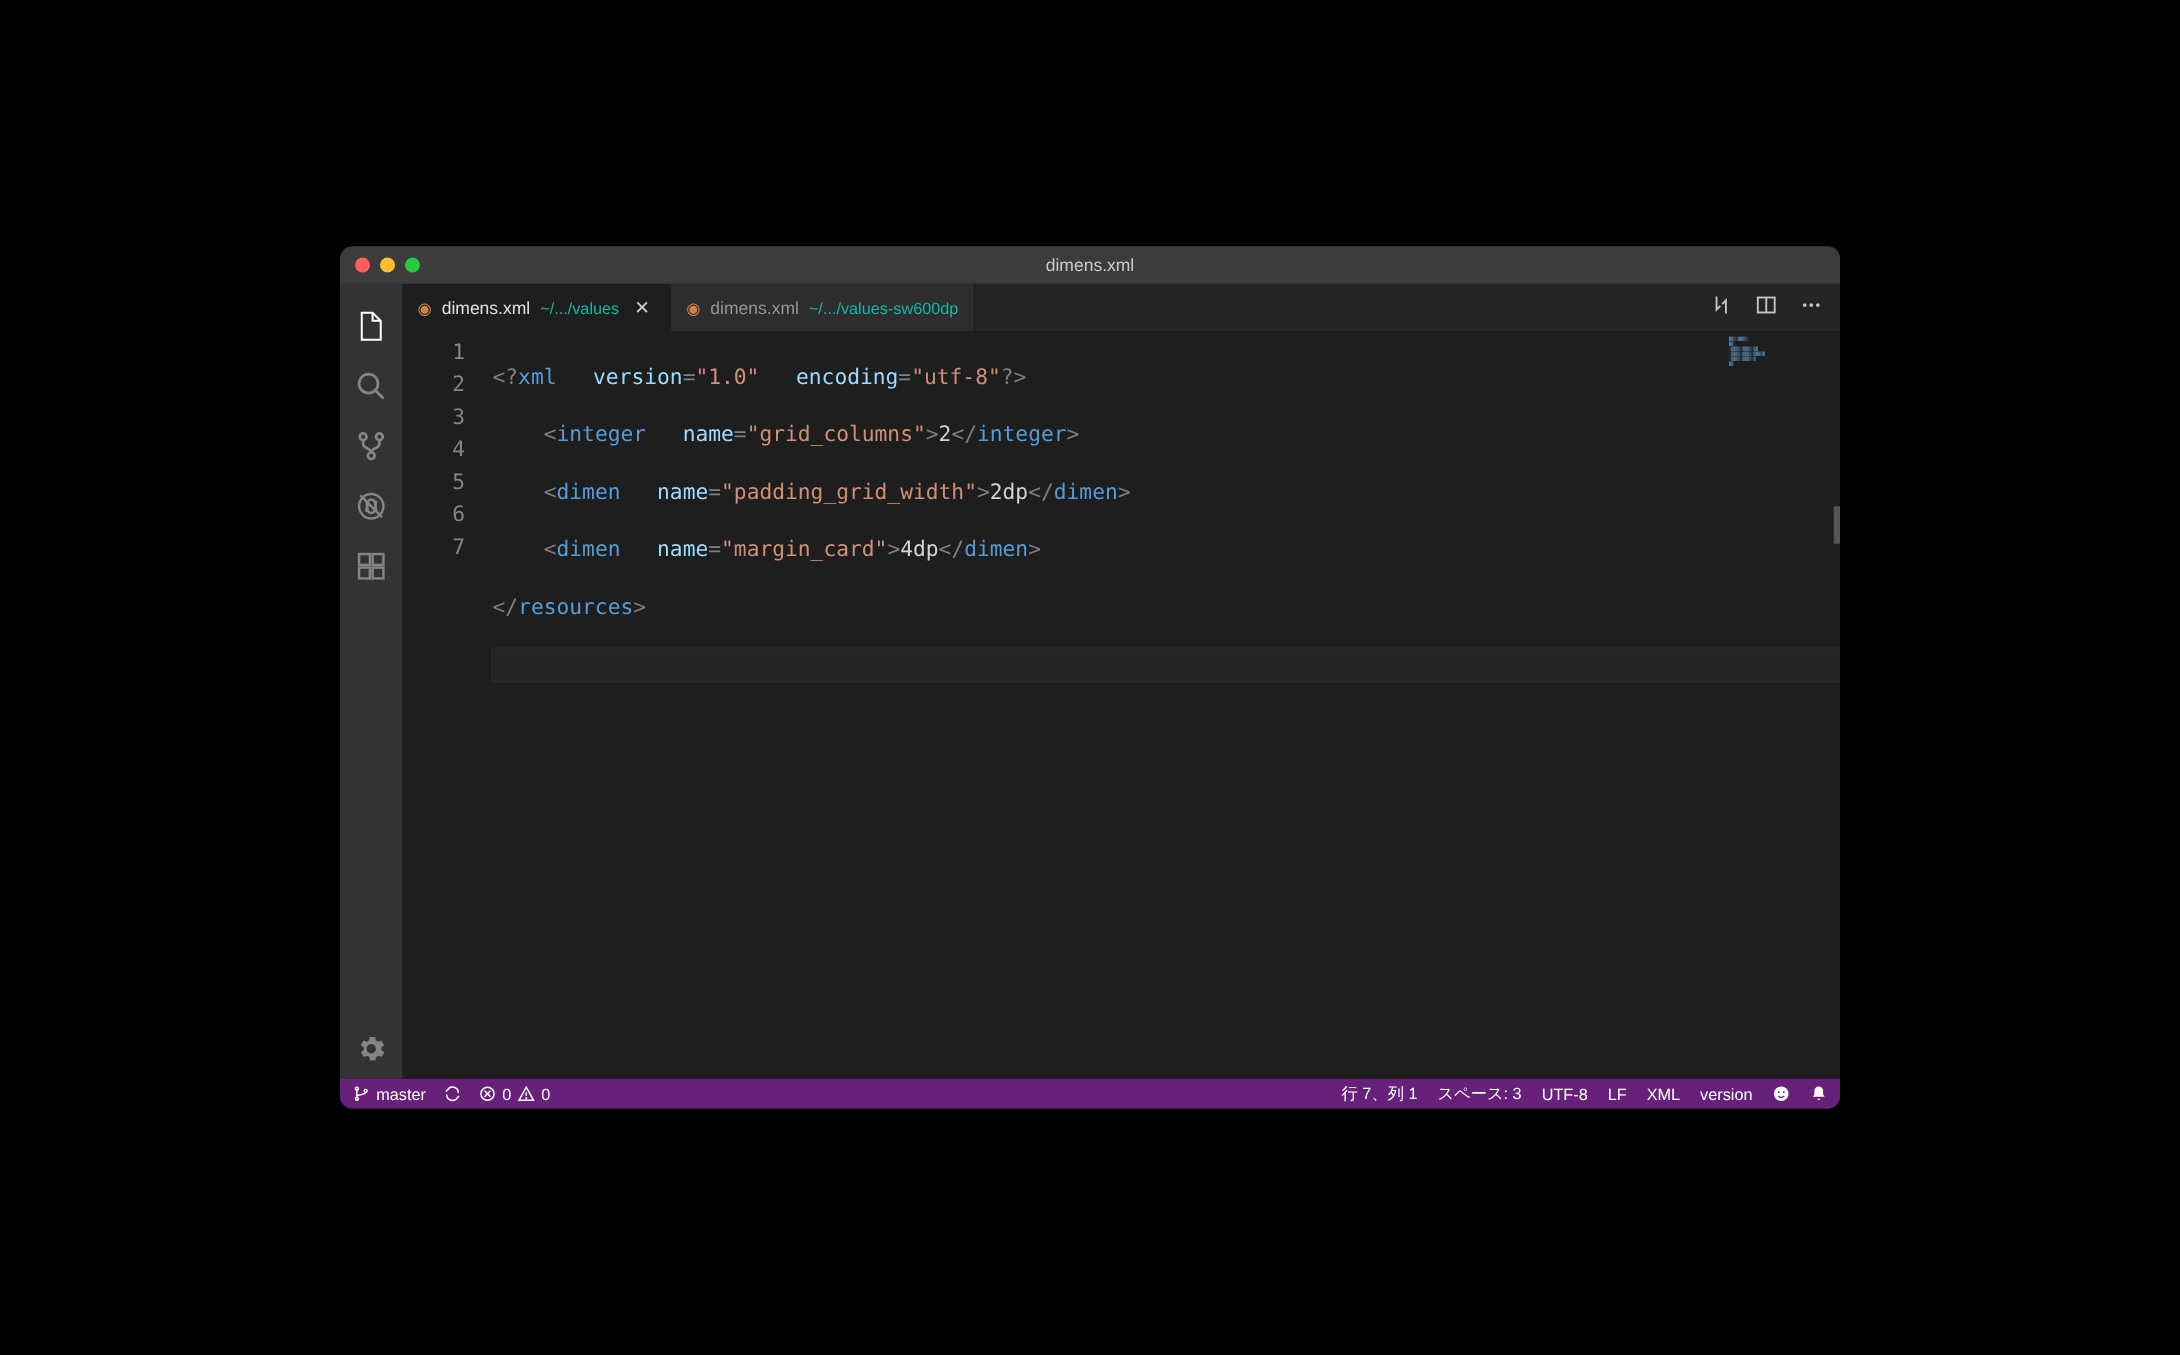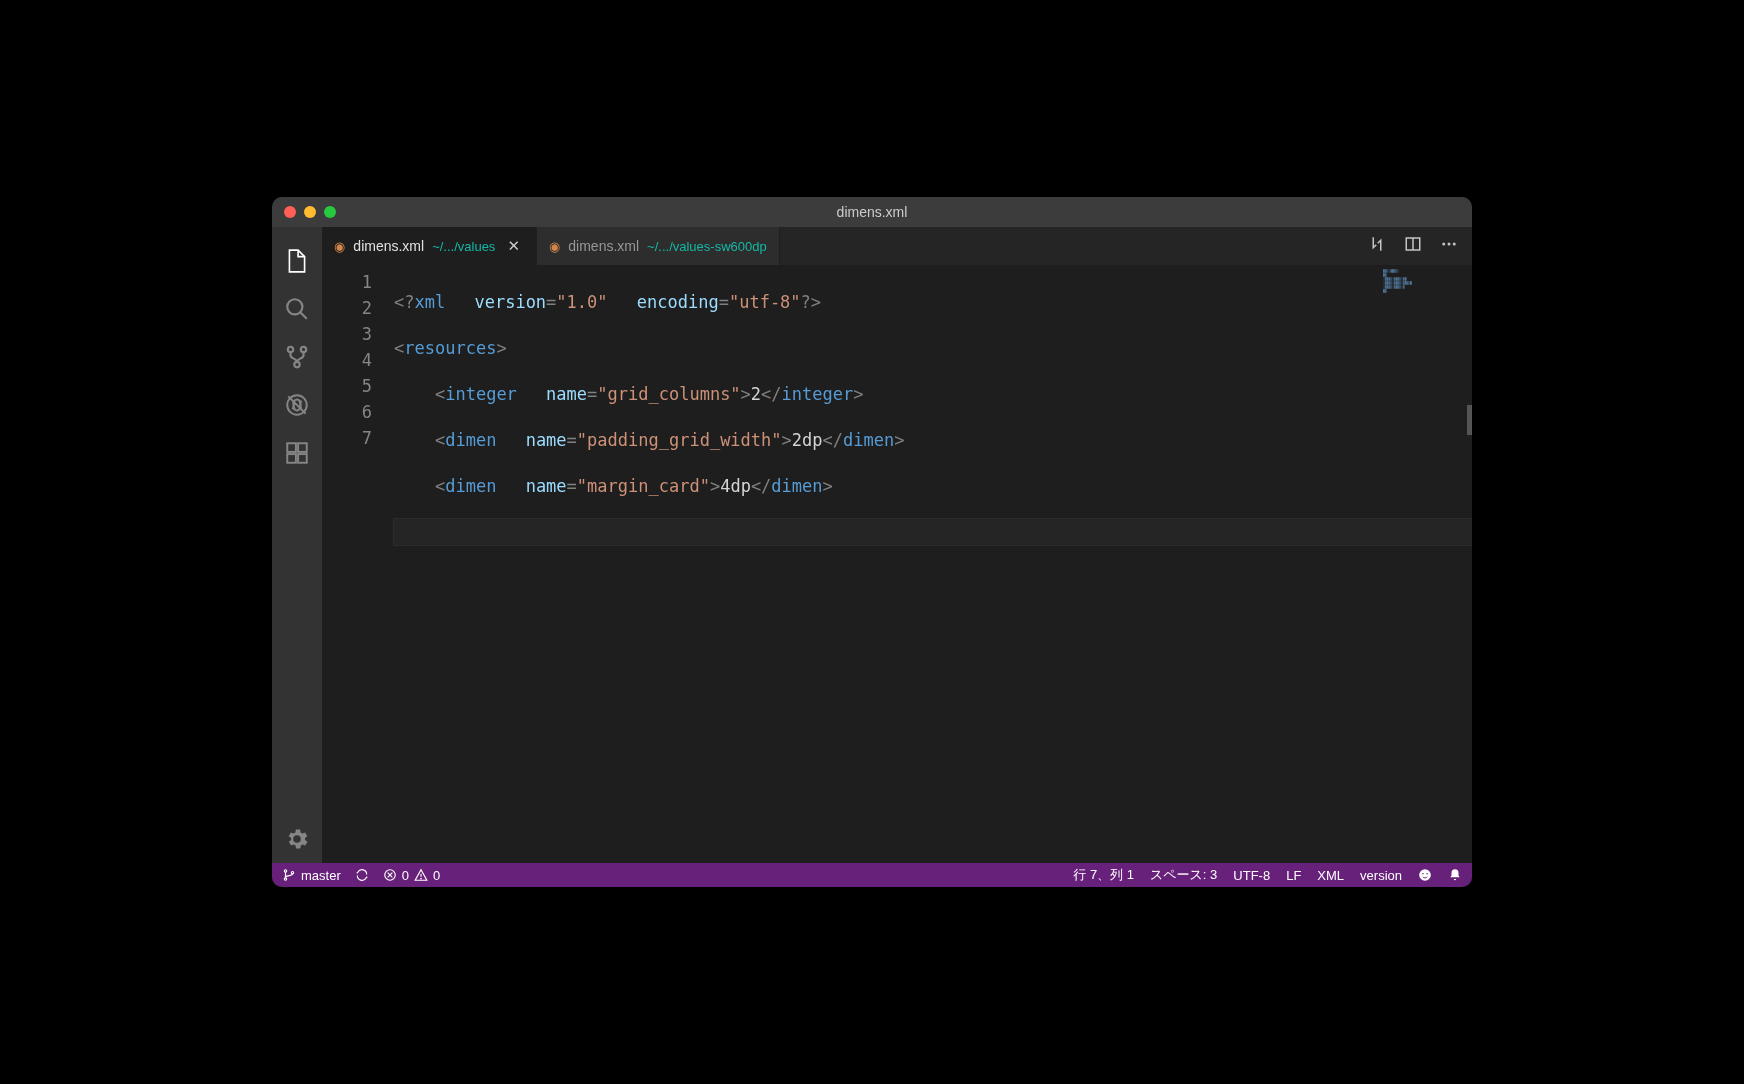--- a/index.html
+++ b/index.html
@@ -280,24 +280,24 @@
           <div>1</div>
           <div>2</div>
           <div>3</div>
           <div>4</div>
           <div>5</div>
           <div>6</div>
           <div>7</div>
         </div>
         <div class="code">
 <div class="code-line"><span class="tok-punc">&lt;?</span><span class="tok-tag">xml</span><span> </span><span class="tok-attr">version</span><span class="tok-punc">=</span><span class="tok-str">"1.0"</span><span> </span><span class="tok-attr">encoding</span><span class="tok-punc">=</span><span class="tok-str">"utf-8"</span><span class="tok-punc">?&gt;</span></div>
-<div class="code-line"><span class="tok-punc">&lt;</span><span class="tok-tag">resources</span><span class="tok-punc">&gt;</span></div>
 <div class="code-line"><span>    </span><span class="tok-punc">&lt;</span><span class="tok-tag">integer</span><span> </span><span class="tok-attr">name</span><span class="tok-punc">=</span><span class="tok-str">"grid_columns"</span><span class="tok-punc">&gt;</span><span class="tok-text">2</span><span class="tok-punc">&lt;/</span><span class="tok-tag">integer</span><span class="tok-punc">&gt;</span></div>
 <div class="code-line"><span>    </span><span class="tok-punc">&lt;</span><span class="tok-tag">dimen</span><span> </span><span class="tok-attr">name</span><span class="tok-punc">=</span><span class="tok-str">"padding_grid_width"</span><span class="tok-punc">&gt;</span><span class="tok-text">2dp</span><span class="tok-punc">&lt;/</span><span class="tok-tag">dimen</span><span class="tok-punc">&gt;</span></div>
 <div class="code-line"><span>    </span><span class="tok-punc">&lt;</span><span class="tok-tag">dimen</span><span> </span><span class="tok-attr">name</span><span class="tok-punc">=</span><span class="tok-str">"margin_card"</span><span class="tok-punc">&gt;</span><span class="tok-text">4dp</span><span class="tok-punc">&lt;/</span><span class="tok-tag">dimen</span><span class="tok-punc">&gt;</span></div>
+<div class="code-line"><span class="tok-punc">&lt;/</span><span class="tok-tag">resources</span><span class="tok-punc">&gt;</span></div>
 <div class="code-line current"></div>
         </div>
         <div class="minimap">█▓▒░▓█▓▒░<br>█▓<br>░▓█▓▒░▓█▓▒░▓█<br>░▓█▓▒░▓█▓▒░▓█▓▒█<br>░▓█▓▒░▓█▓▒░▓<br>█▓</div>
         <div class="scroll-indicator"></div>
       </div>
 
     </div>
   </div>
 
   <div class="statusbar">

